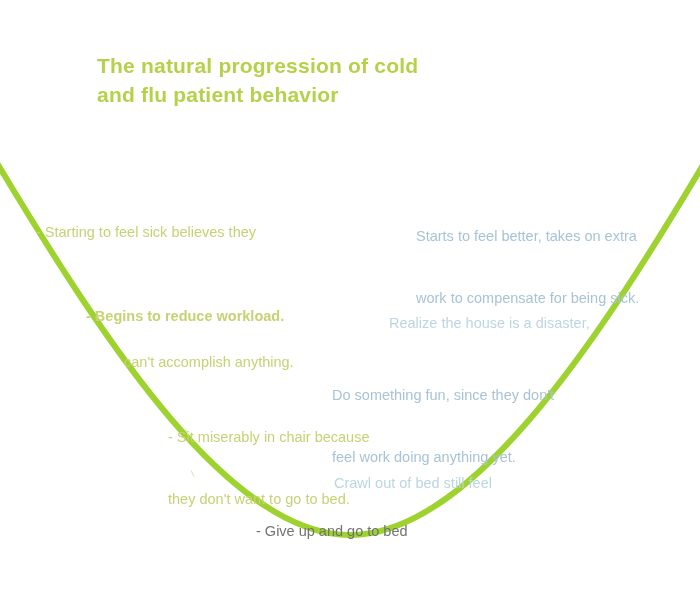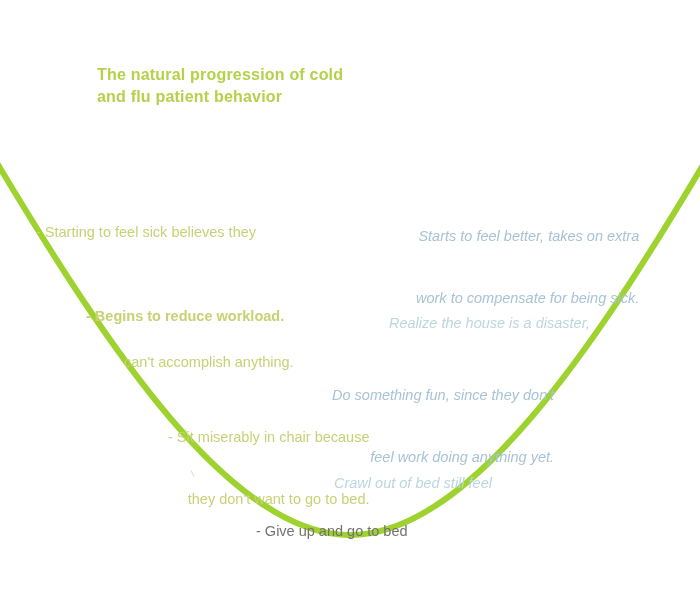--- a/index.html
+++ b/index.html
@@ -21,48 +21,46 @@
     position: absolute;
     left: 0;
     top: 0;
     width: 700px;
     height: 609px;
     pointer-events: none;
   }
   #title {
     position: absolute;
     left: 97px;
-    top: 64px;
+    top: 52px;
     width: 420px;
-    font-size: 16px;
+    font-size: 21px;
     font-weight: bold;
     line-height: 1.38;
     letter-spacing: 0.2px;
     color: #b5d14a;
   }
   #title .title-line {
     display: block;
     white-space: pre;
   }
   .note {
     position: absolute;
     font-size: 14.5px;
     line-height: 1.42;
     white-space: pre;
   }
   .note .note-line {
     display: block;
-    text-align: right;
   }
   .note-left {
     color: #c6d274;
   }
   .note-right {
     color: #a8c3d6;
-    font-style: italic;
   }
   .note-right.pale {
     color: #bcd6e0;
   }
   .tick {
     position: absolute;
     width: 7px;
     height: 1px;
     background: #d8e8b8;
     transform-origin: left center;

